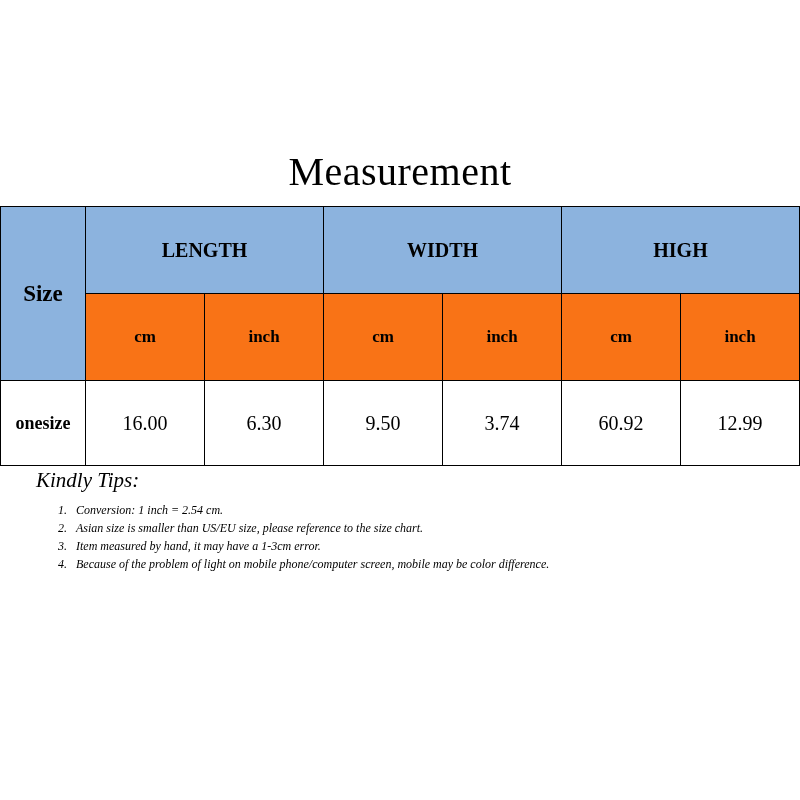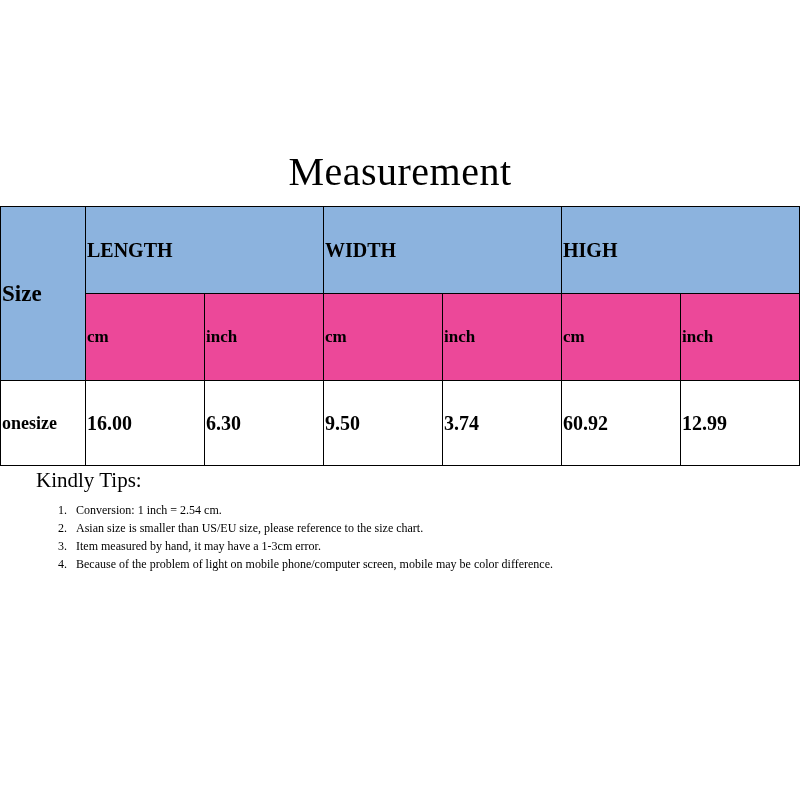--- a/index.html
+++ b/index.html
@@ -38,59 +38,60 @@
     width: 800px;
   }
   table.measure {
     border-collapse: collapse;
     width: 800px;
     table-layout: fixed;
   }
   table.measure th,
   table.measure td {
     border: 1px solid #000000;
-    text-align: left;
+    text-align: center;
     vertical-align: middle;
     font-family: "Liberation Serif", serif;
   }
   th.size-cell {
     background: #8cb3de;
     font-size: 23px;
     font-weight: bold;
     width: 82px;
   }
   th.group-cell {
     background: #8cb3de;
     font-size: 20px;
     font-weight: bold;
     height: 84px;
   }
   th.unit-cell {
-    background: #ec4899;
+    background: #f97316;
     font-size: 17px;
     font-weight: bold;
     height: 84px;
   }
   td.row-label {
     font-size: 18px;
     font-weight: bold;
     height: 82px;
     background: #ffffff;
   }
   td.value-cell {
     font-size: 20px;
-    font-weight: bold;
+    font-weight: normal;
     height: 82px;
     background: #ffffff;
   }
   .tips {
     position: absolute;
     top: 468px;
     left: 36px;
     width: 730px;
+    font-style: italic;
   }
   .tips-title {
     font-size: 21px;
     font-family: "Liberation Serif", serif;
     margin-bottom: 9px;
   }
   ol.tips-list {
     margin: 0;
     padding-left: 34px;
     font-size: 12px;

